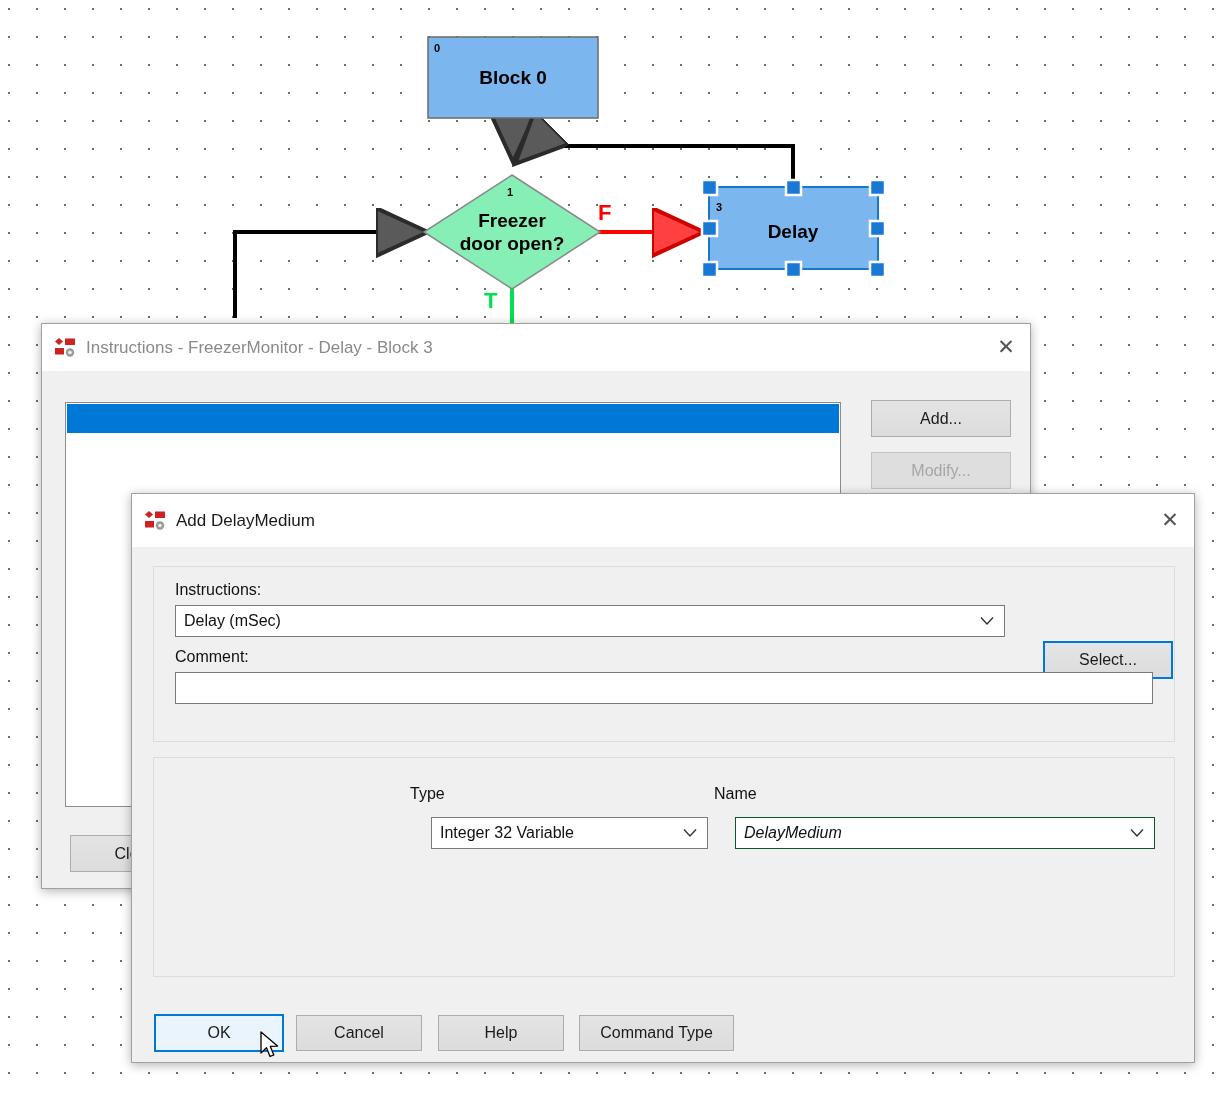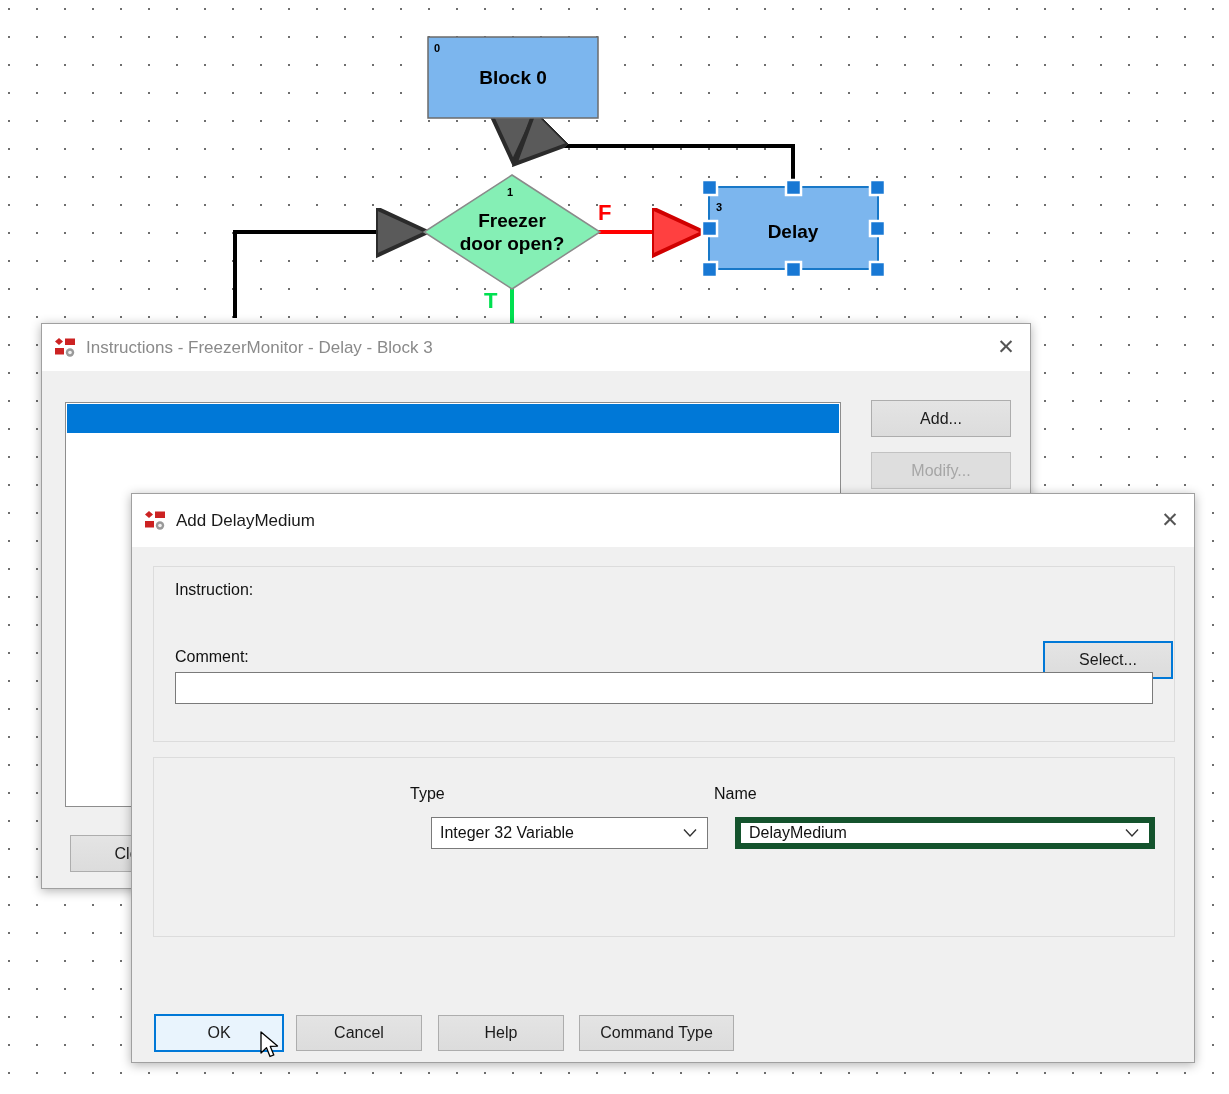--- a/index.html
+++ b/index.html
@@ -98,21 +98,21 @@
   .combo {
     background: #ffffff;
     border: 1px solid #7a7a7a;
     display: flex; align-items: center;
     padding-left: 8px;
     font-size: 16px;
     color: #111;
     position: relative;
     cursor: default;
   }
-  .combo.accent { border: 6px solid #14532d; }
+  .combo.accent { border: 1px solid #14532d; font-style: italic; }
   .combo .chev {
     position: absolute; right: 10px; top: 50%;
     transform: translateY(-50%);
     width: 14px; height: 9px;
   }
   .textbox {
     background: #ffffff;
     border: 1px solid #7a7a7a;
     font-size: 16px;
   }
@@ -218,31 +218,37 @@
       <rect x="11" y="1.5" width="10" height="6.5" fill="#cc2222"></rect>
       <rect x="1" y="11" width="9" height="6.5" fill="#cc2222"></rect>
       <circle cx="16" cy="15.5" r="4.2" fill="#9a9a9a"></circle>
       <circle cx="16" cy="15.5" r="1.8" fill="#f0f0f0"></circle>
     </svg>
     <span class="title-text active">Add DelayMedium</span>
     <div class="close-btn" style="height:52px;">✕</div>
   </div>
 
   <div class="groupbox" style="position:absolute; left:21px; top:72px; width:1022px; height:176px;">
-    <div class="field-label" style="position:absolute; left:21px; top:14px;">Instruction:</div>
-
+    <div class="field-label" style="position:absolute; left:21px; top:14px;">Instructions:</div>
+
+    <div class="combo" style="position:absolute; left:21px; top:38px; width:830px; height:32px;">
+      <span>Delay (mSec)</span>
+      <svg class="chev" viewBox="0 0 14 9">
+        <path d="M1,1 L7,7.4 L13,1" stroke="#333" stroke-width="1.4" fill="none"></path>
+      </svg>
+    </div>
 
     <div class="btn focus-gray" style="position:absolute; left:889px; top:34px; width:130px; height:38px;margin-top:40px;">Select...</div>
 
     <div class="field-label" style="position:absolute; left:21px; top:81px;">Comment:</div>
 
     <input class="textbox" type="text" value="" style="position: absolute; left: 21px; top: 105px; width: 978px; height: 32px; padding-left: 7px;" placeholder="">
   </div>
 
-  <div class="groupbox" style="position:absolute; left:21px; top:263px; width:1022px; height:180px;">
+  <div class="groupbox" style="position:absolute; left:21px; top:263px; width:1022px; height:220px;">
     <div class="field-label" style="position:absolute; left:256px; top:27px;">Type</div>
     <div class="field-label" style="position:absolute; left:560px; top:27px;">Name</div>
 
     <div class="combo" style="position:absolute; left:277px; top:59px; width:277px; height:32px;">
       <span>Integer 32 Variable</span>
       <svg class="chev" viewBox="0 0 14 9">
         <path d="M1,1 L7,7.4 L13,1" stroke="#333" stroke-width="1.4" fill="none"></path>
       </svg>
     </div>
 

